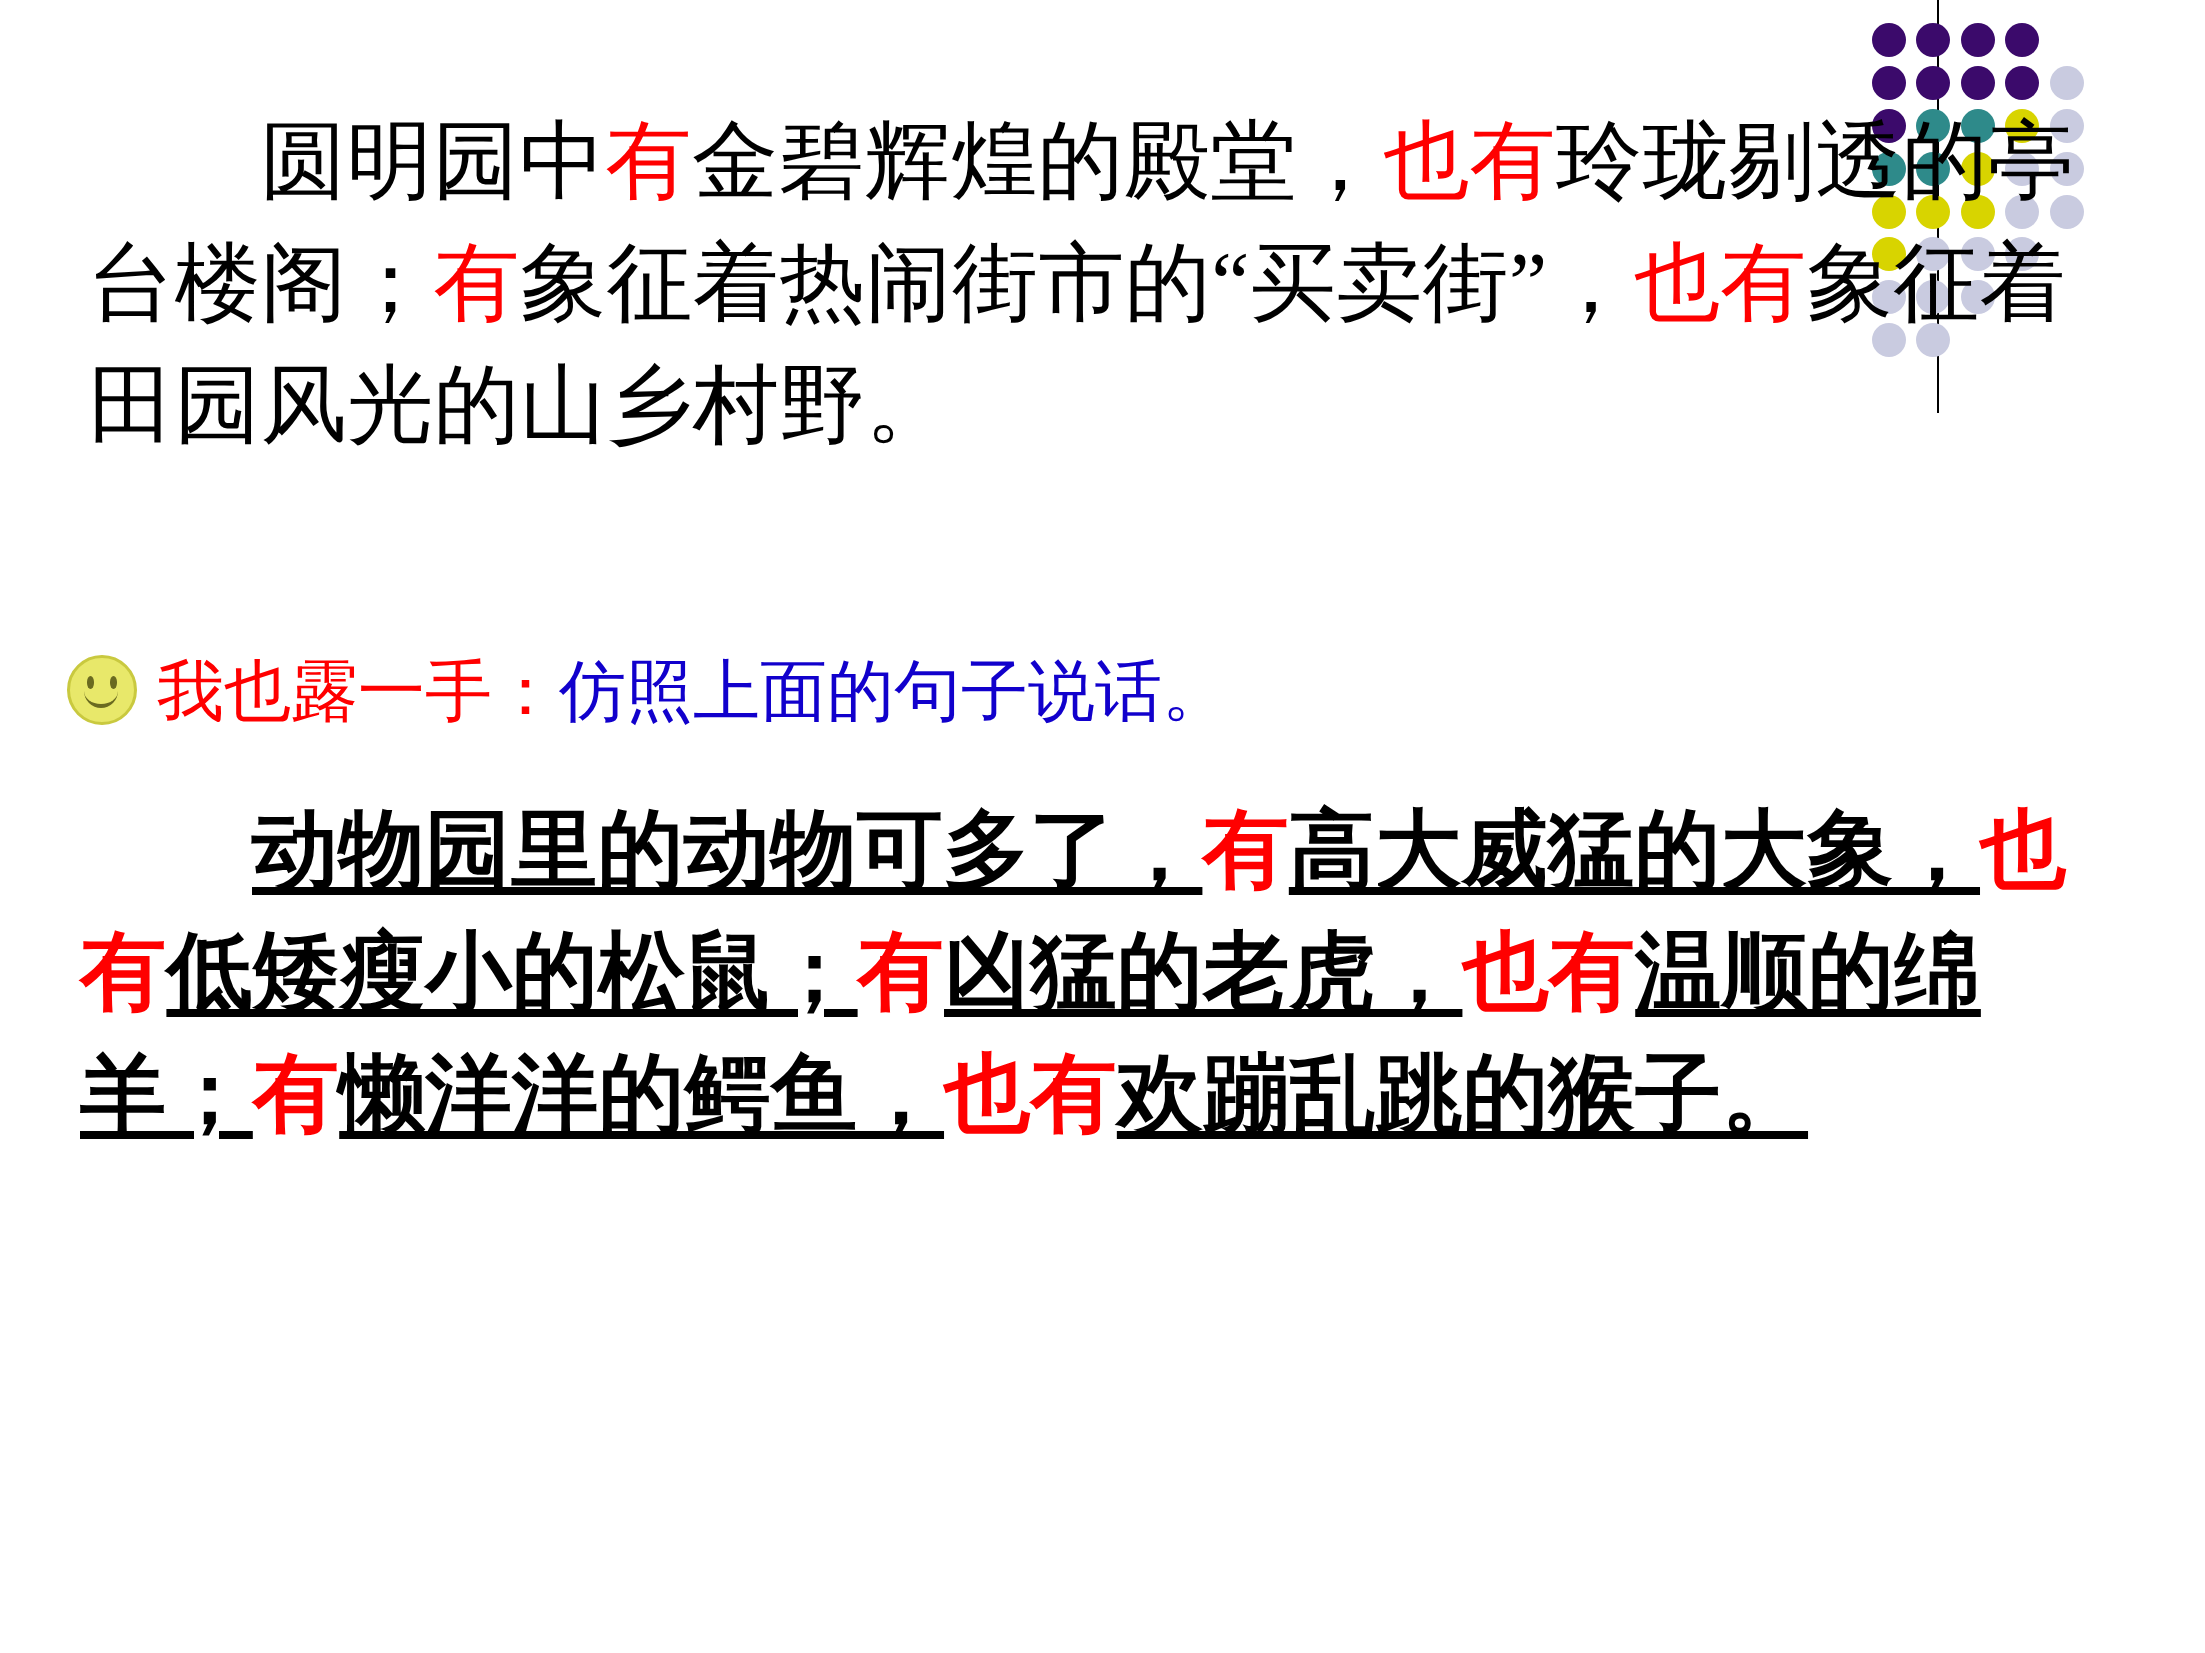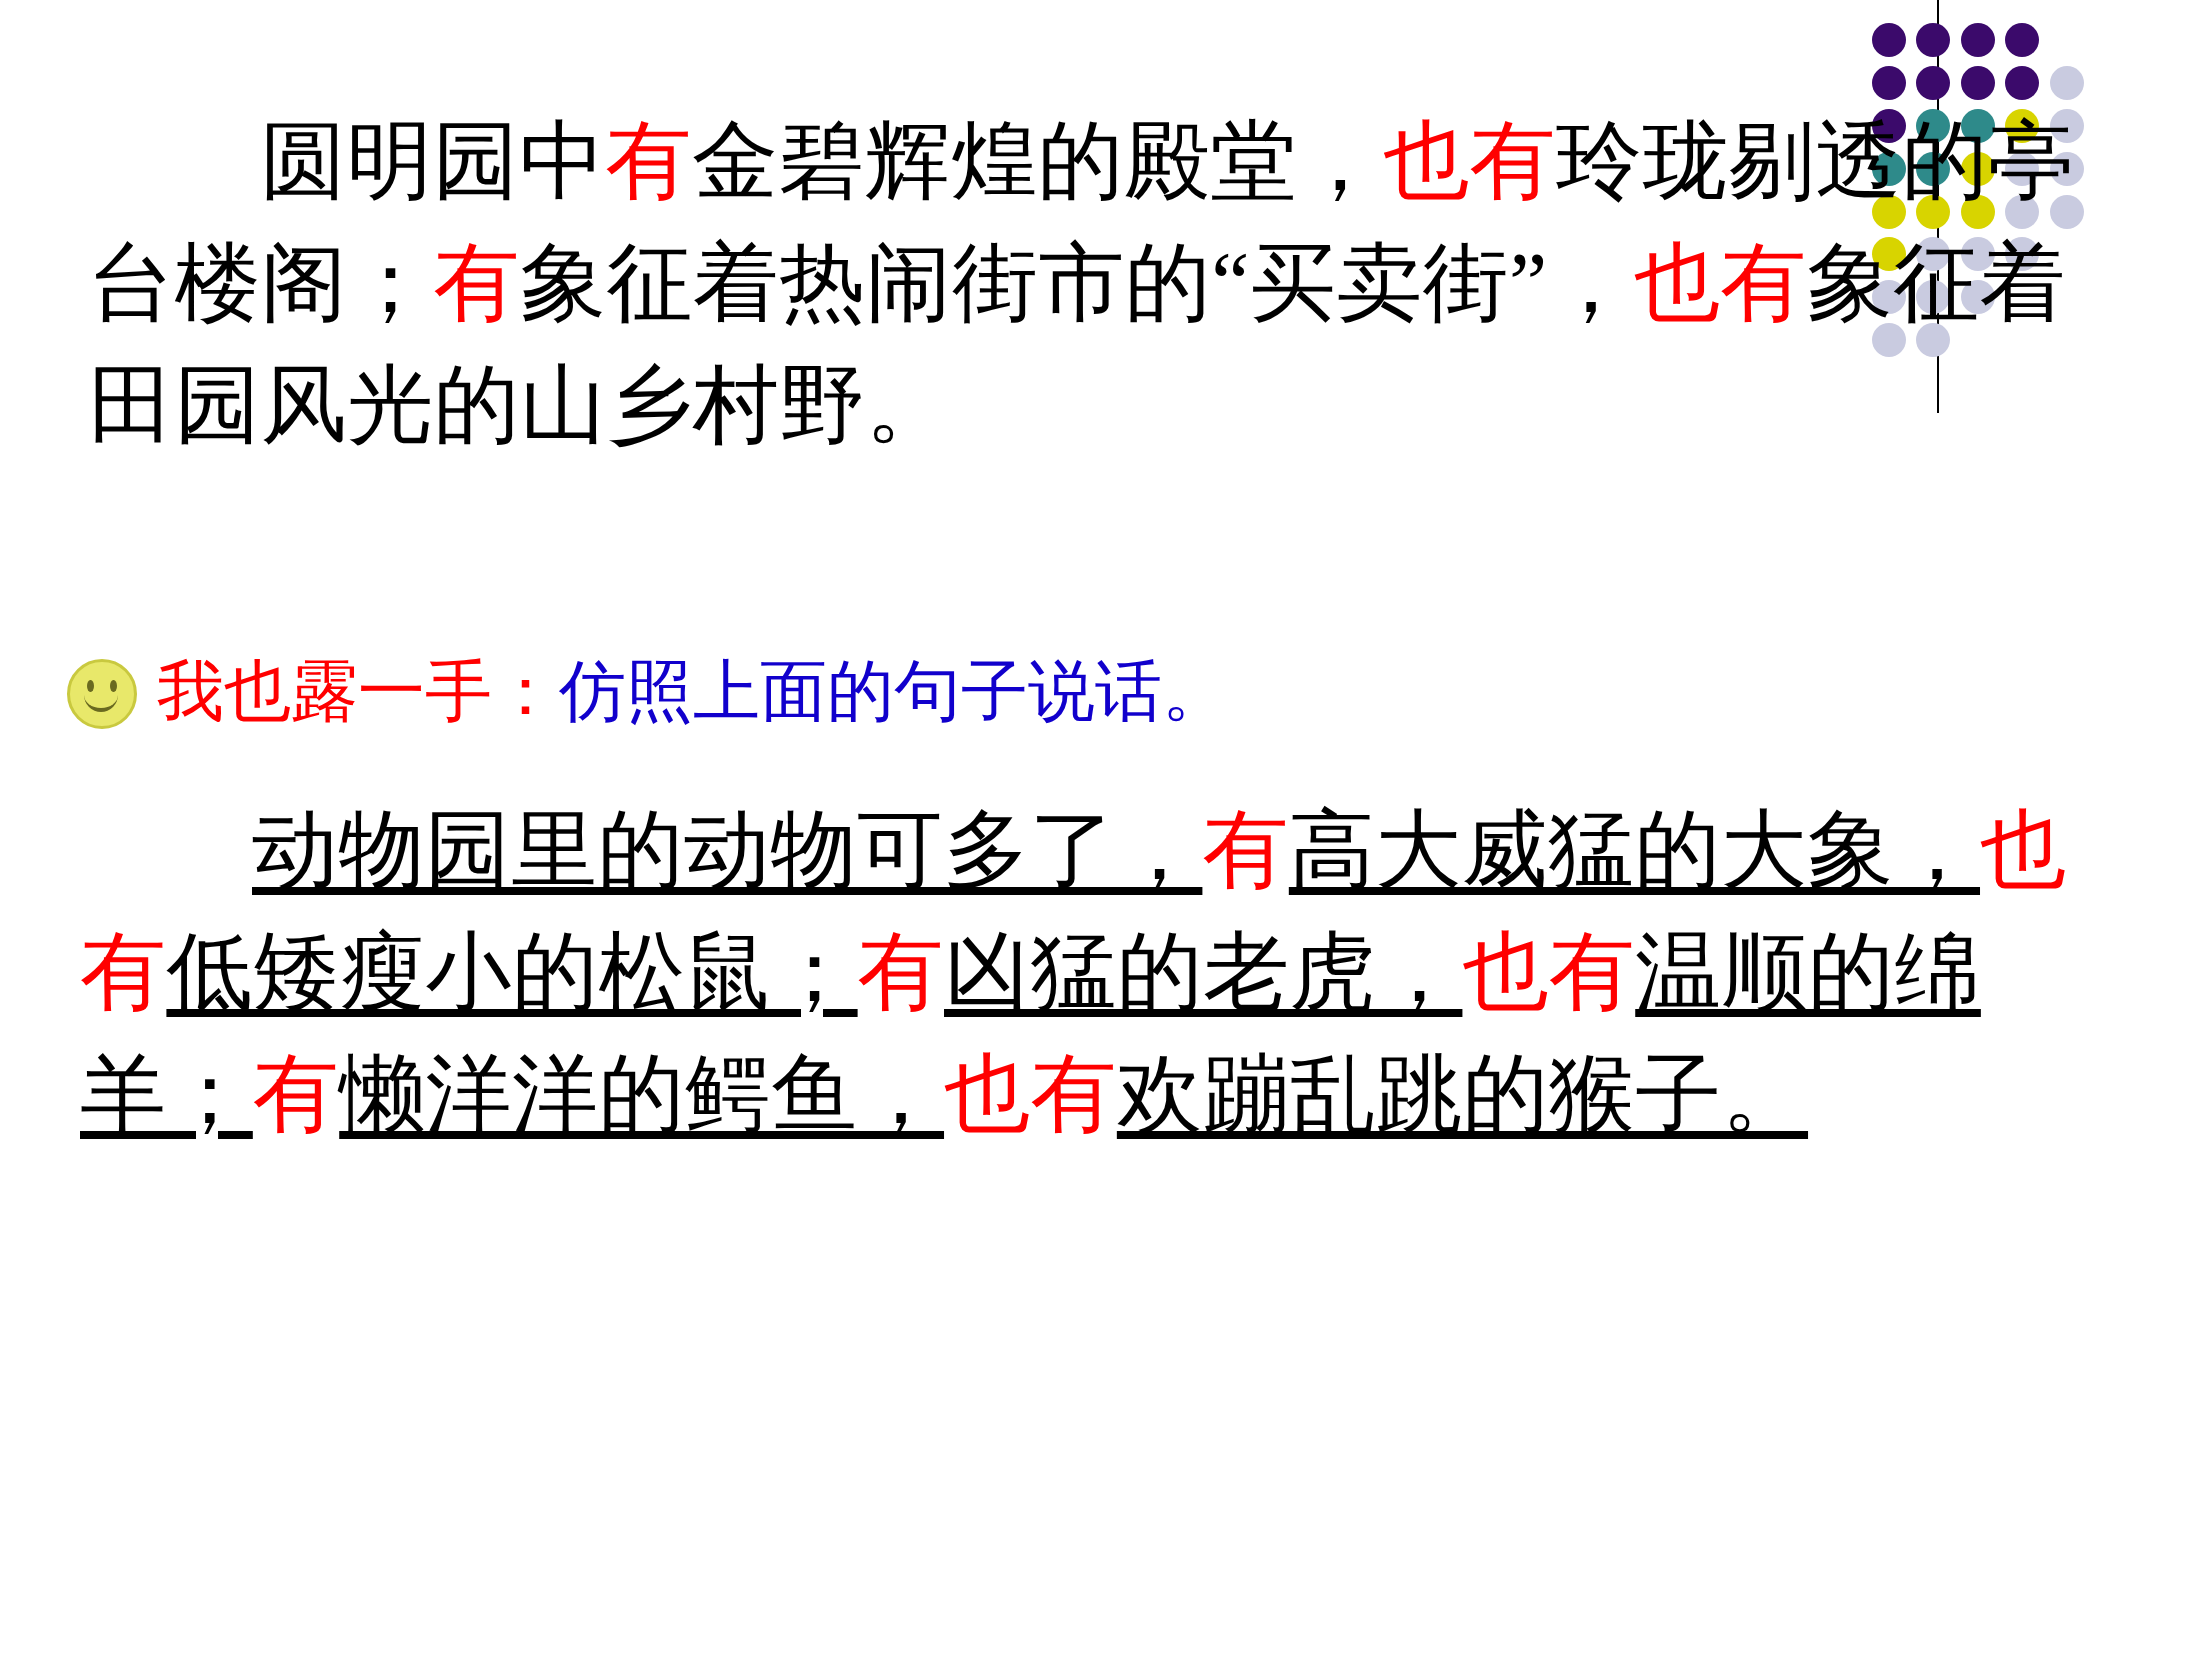--- a/index.html
+++ b/index.html
@@ -57,21 +57,21 @@
     width: 2021px;
     text-indent: 172px;
   }
 
   #prompt-row {
     position: absolute;
     left: 67px;
     top: 655px;
     width: 1838px;
     display: flex;
-    align-items: flex-end;
+    align-items: flex-start;
     gap: 20px;
   }
   #prompt-row .smiley {
     width: 64px;
     height: 64px;
     flex: 0 0 64px;
     border-radius: 50%;
     background: #E8E86A;
     border: 3.1px solid #C9C93F;
     position: relative;
@@ -99,20 +99,21 @@
     font-size: 67px;
     line-height: 1.1;
     white-space: nowrap;
   }
 
   #para-zoo {
     left: 80px;
     top: 789px;
     width: 2037px;
     text-indent: 172px;
+    font-weight: bold;
   }
 </style>
 </head>
 <body>
 
 <div class="deco-line"></div>
 
 <div class="dot-grid" id="dot-grid">
     <span class="dot" style="width: 34px; height: 34px; left: 0px; top: 0px; background: rgb(59, 10, 107);"></span>
     <span class="dot" style="width: 34px; height: 34px; left: 44px; top: 0px; background: rgb(59, 10, 107);"></span>

